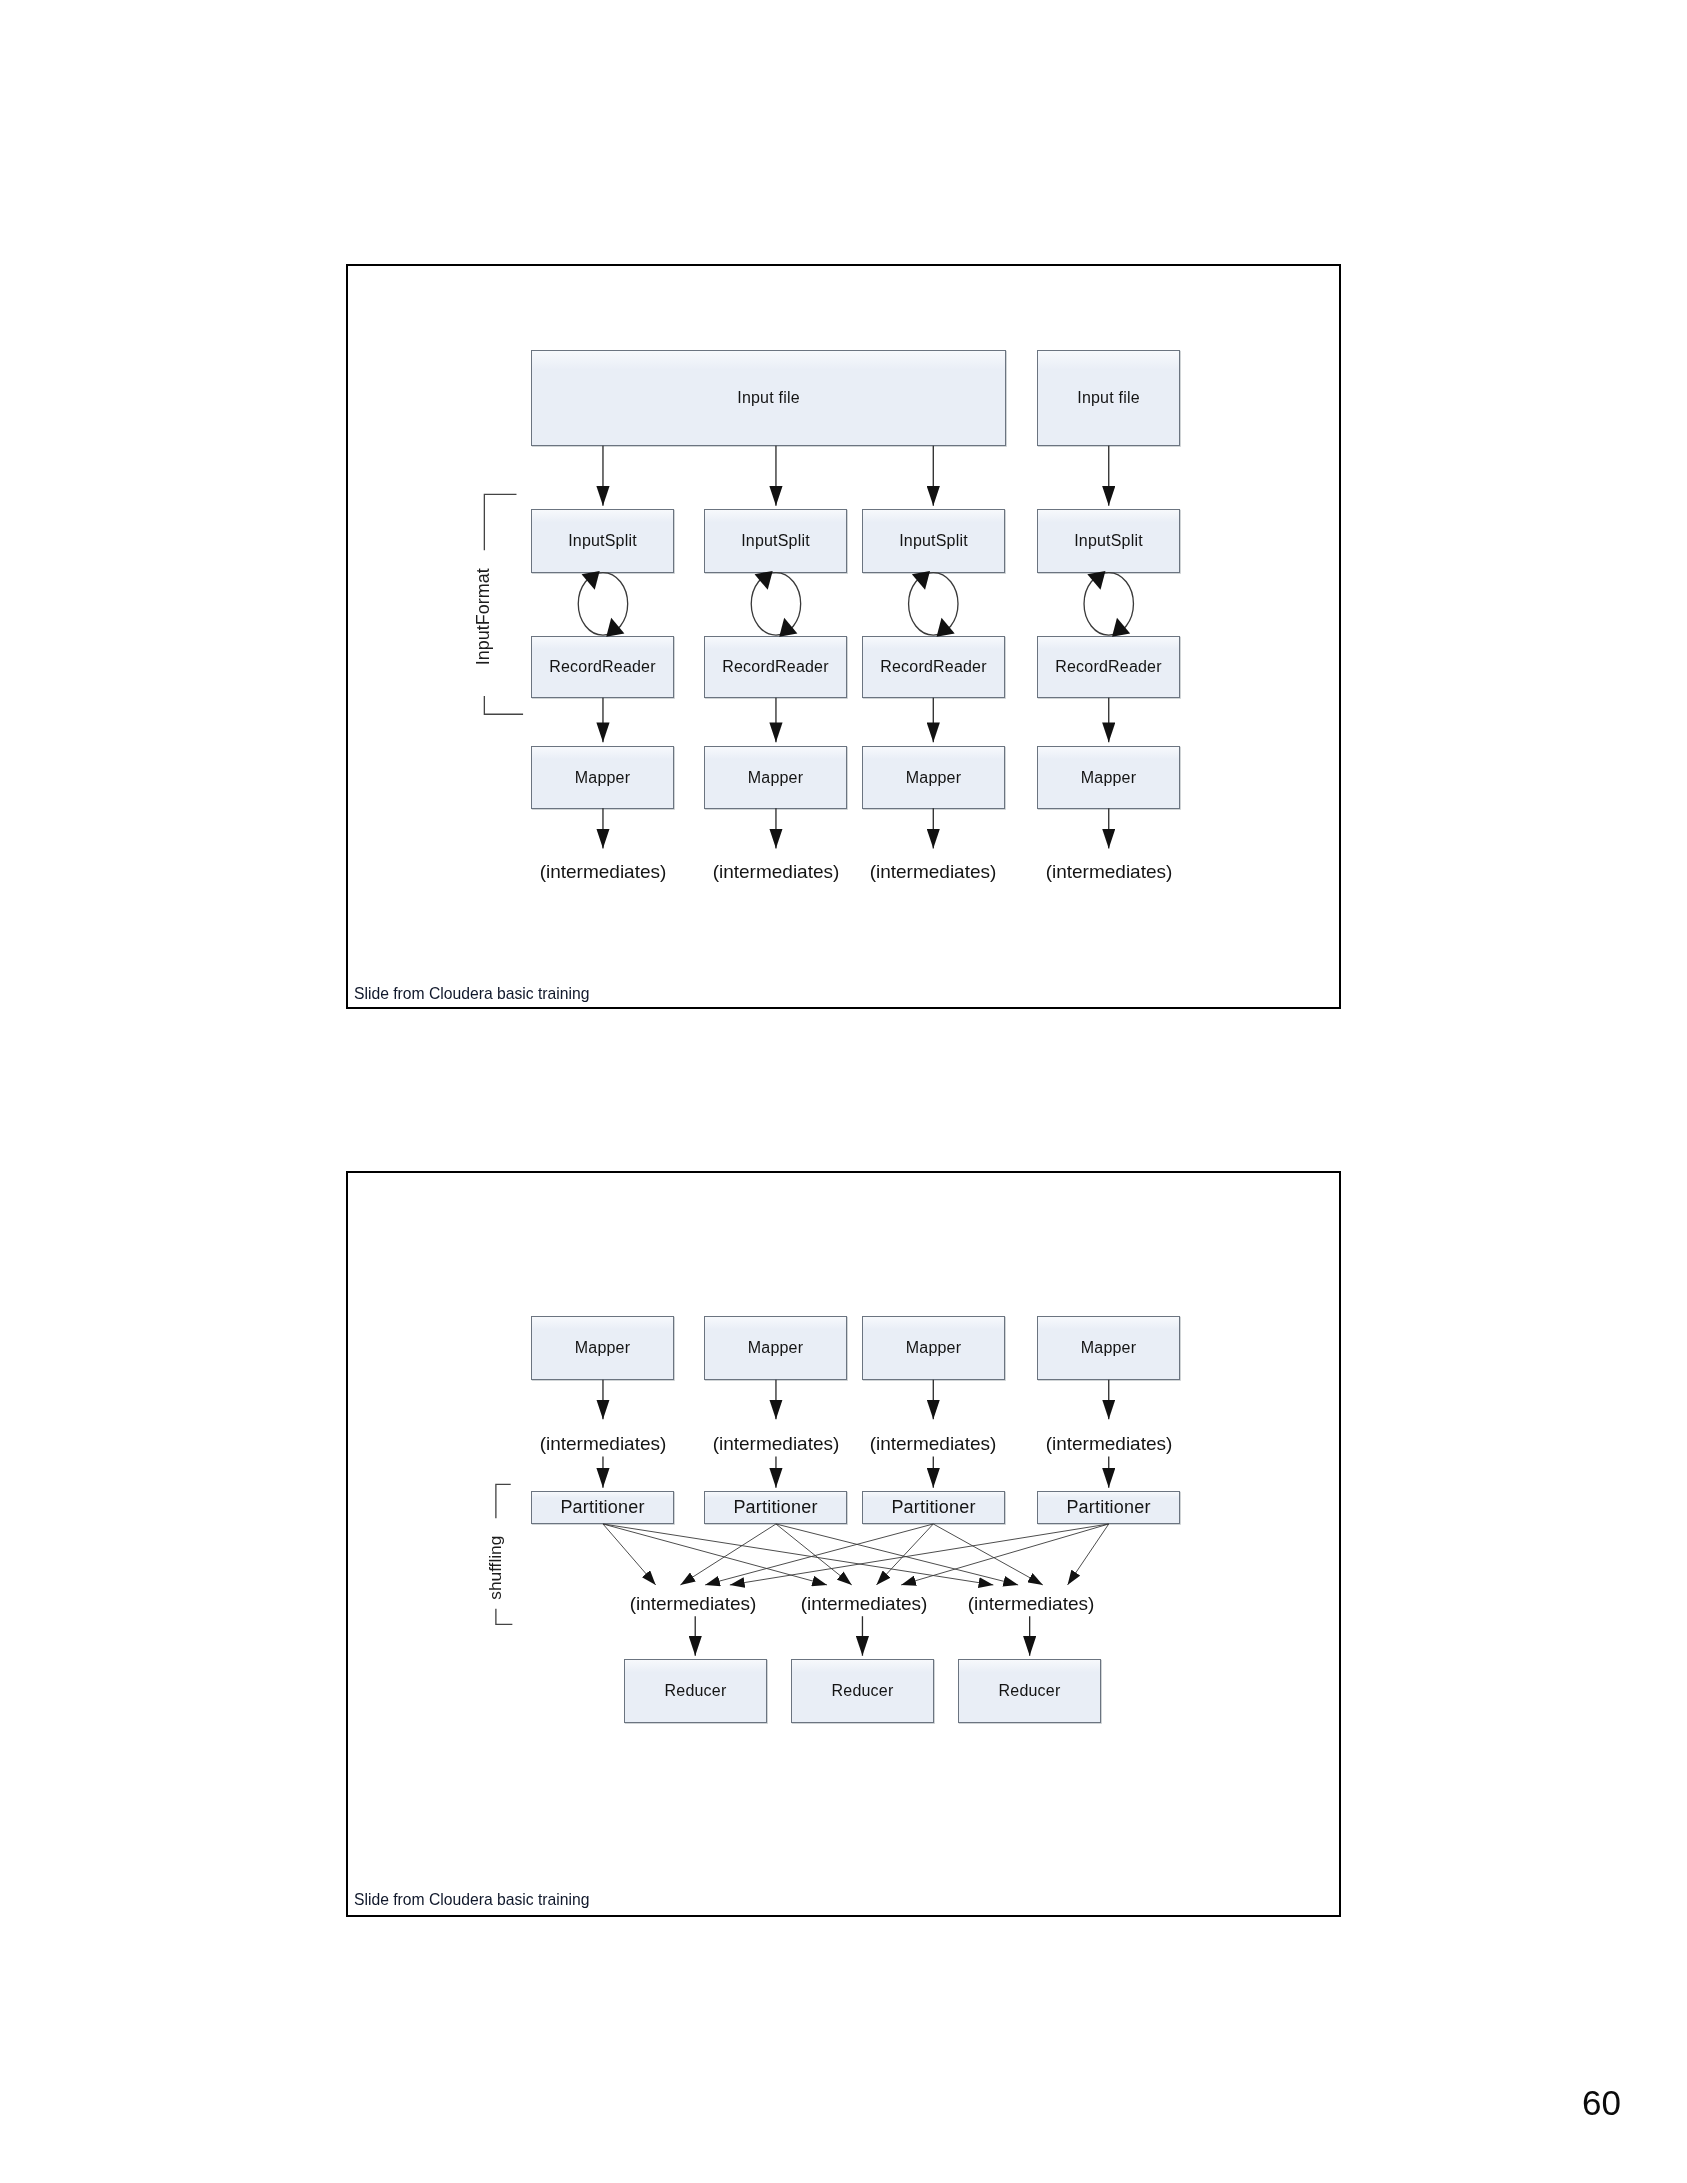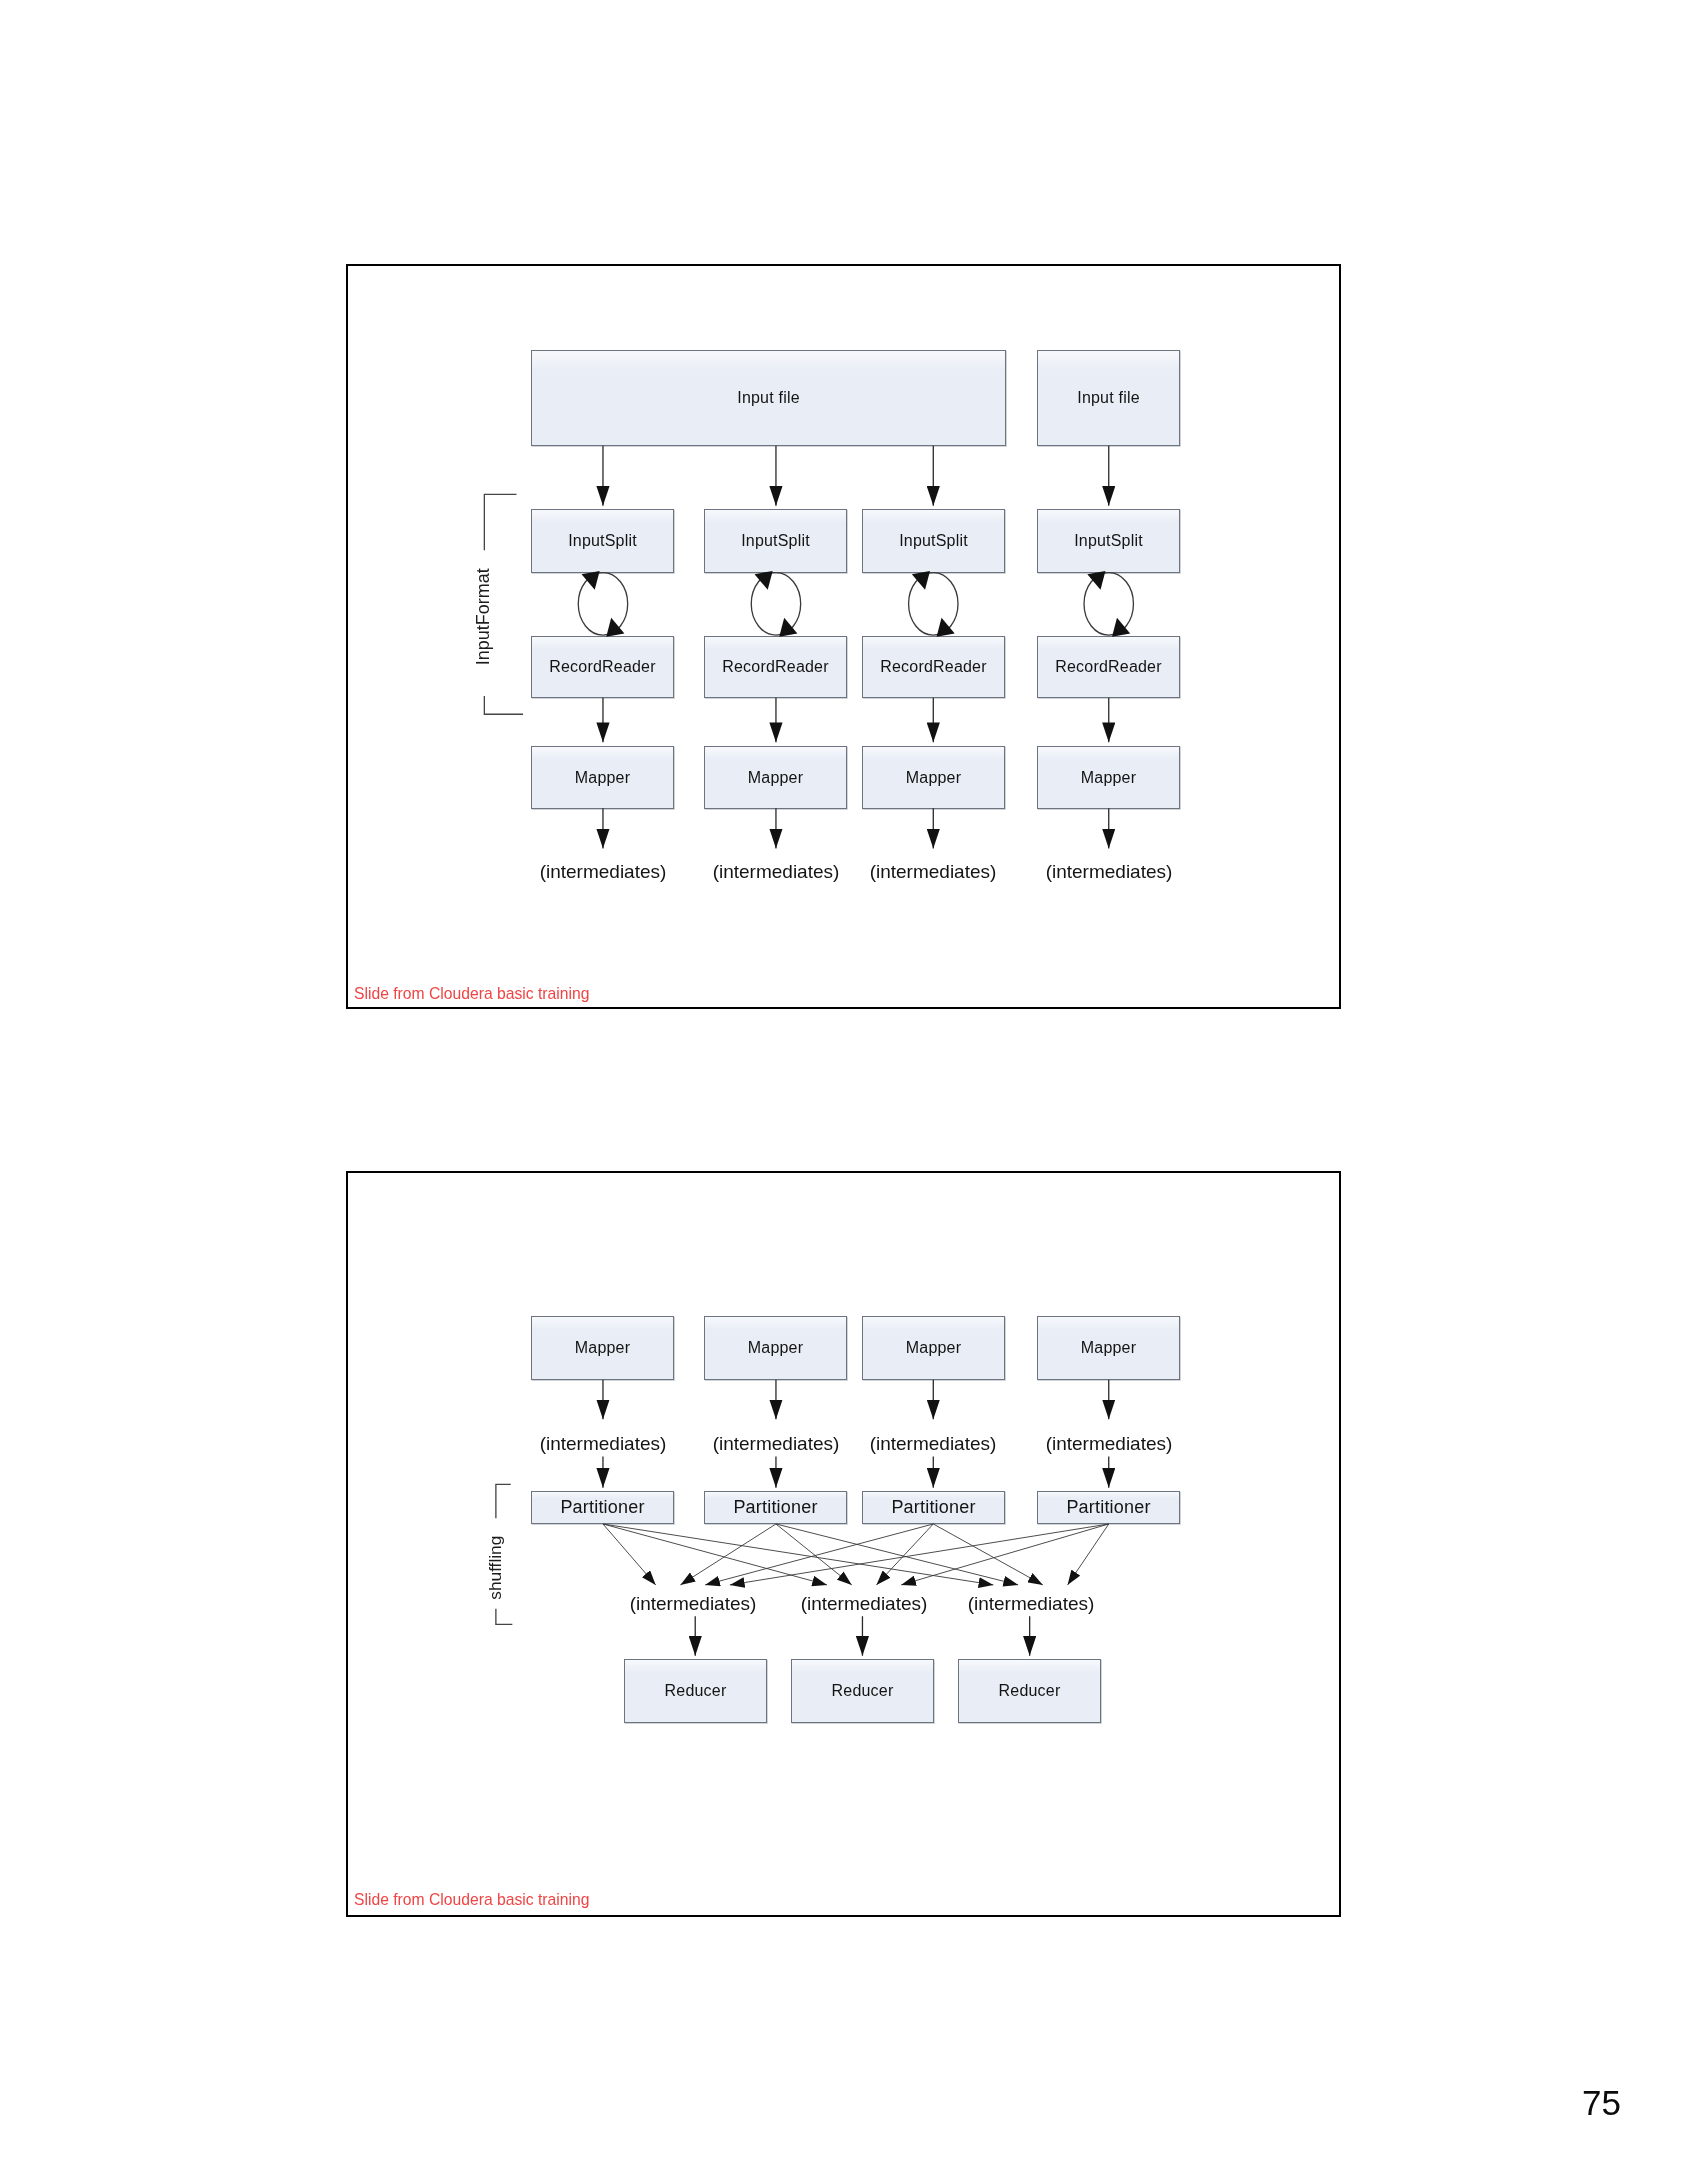--- a/index.html
+++ b/index.html
@@ -24,21 +24,21 @@
   .flow-label{
     position:absolute;display:flex;align-items:center;justify-content:center;
     font-size:19px;white-space:nowrap;
   }
   .rot-label{
     position:absolute;display:flex;align-items:center;justify-content:center;
     transform:rotate(-90deg);transform-origin:center;font-size:18px;
     white-space:nowrap;color:#1c1c1c;
   }
   .footer-label{
-    position:absolute;font-size:15.7px;color:#ef4444;white-space:nowrap;
+    position:absolute;font-size:15.7px;color:#0f172a;white-space:nowrap;
   }
   .page-number{
     position:absolute;left:1542px;top:2083px;width:79px;text-align:right;
     font-size:35px;color:#0b0b0b;
   }
   #connector-layer{position:absolute;left:0;top:0;pointer-events:none;}
 </style>
 </head>
 <body>
 
@@ -93,21 +93,21 @@
 <div class="flow-label" style="left:957px;top:1592px;width:148px;height:23px;">(intermediates)</div>
 
 <div class="node" style="left:624px;top:1659px;width:143px;height:64px;">Reducer</div>
 <div class="node" style="left:791px;top:1659px;width:143px;height:64px;">Reducer</div>
 <div class="node" style="left:958px;top:1659px;width:143px;height:64px;">Reducer</div>
 
 <div class="rot-label" style="left:442px;top:1557px;width:107px;height:21.4px;font-size:17.3px;">shuffling</div>
 
 <div class="footer-label" style="left:354px;top:1891px;">Slide from Cloudera basic training</div>
 
-<div class="page-number">75</div>
+<div class="page-number">60</div>
 
 <svg id="connector-layer" width="1687" height="2183" viewBox="0 0 2048 2650">
   <defs>
     <marker id="aBig" viewBox="0 0 24 16" refX="24" refY="8" markerWidth="24" markerHeight="16" markerUnits="userSpaceOnUse" orient="auto">
       <path d="M0,0 L24,8 L0,16 Z" fill="#111"></path>
     </marker>
     <marker id="aSmall" viewBox="0 0 18 13" refX="18" refY="6.5" markerWidth="18" markerHeight="13" markerUnits="userSpaceOnUse" orient="auto">
       <path d="M0,0 L18,6.5 L0,13 Z" fill="#111"></path>
     </marker>
   </defs>

